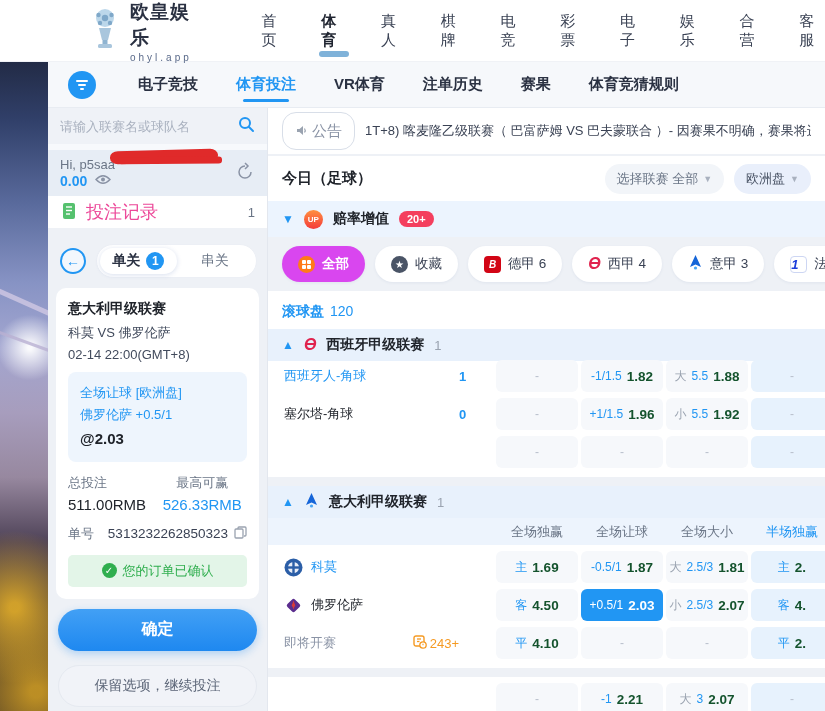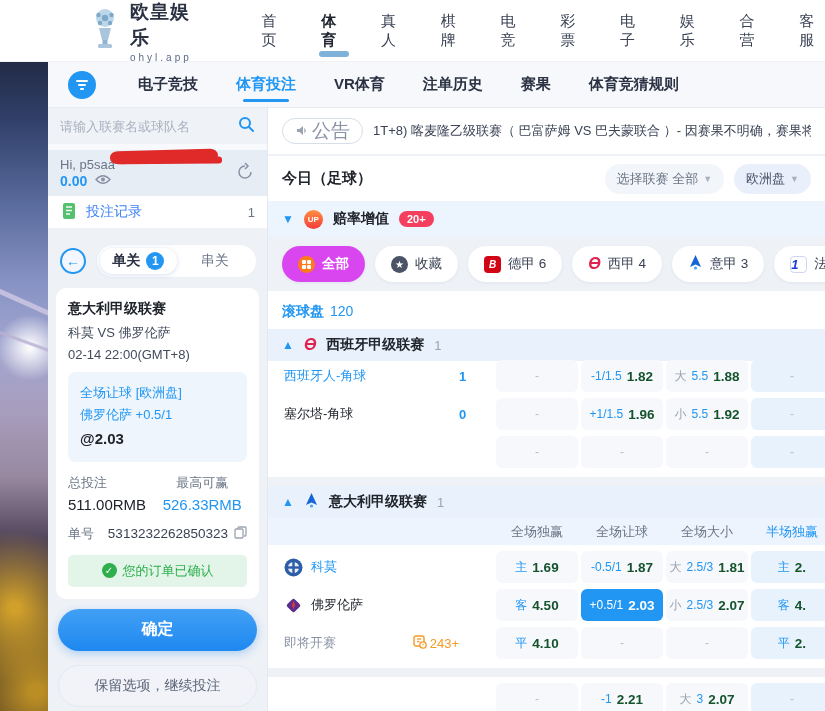--- a/index.html
+++ b/index.html
@@ -43,21 +43,21 @@
   .search-row input { flex:1; border:none; outline:none; background:transparent; font-size:13px; color:#3a4254; font-family:inherit; }
   .search-row input::placeholder { color:#a9b1bf; }
   .user-card { height:46px; background:#e7edf5; display:flex; align-items:center; padding:0 12px; position:relative; }
   .user-left { flex:1; }
   .greet { font-size:13px; color:#6a7586; position:relative; }
   .scribble { position:absolute; left:62px; top:0px; width:108px; height:13px; background:#e02a2a; border-radius:8px/6px; transform:rotate(-1.5deg); }
   .scribble:after { content:""; position:absolute; left:8px; top:7px; width:104px; height:7px; background:#e02a2a; border-radius:6px; transform:rotate(1deg); }
   .bal-row { display:flex; align-items:flex-start; gap:8px; margin-top:1px; }
   .bal { font-size:14px; font-weight:bold; color:#2196f3; }
   .record-row { height:40px; background:#fff; display:flex; align-items:center; padding:0 12px; gap:8px; border-bottom:8px solid #eef1f6; }
-  .record-label { flex:1; font-size:14px; color:#3b82f6; }
+  .record-label { flex:1; font-size:18px; color:#ec4899; }
   .record-count { color:#6a7586; font-size:13px; }
 
   .slip-tabs { display:flex; align-items:center; padding:8px 10px 8px 12px; gap:10px; }
   .back-circle { width:26px; height:26px; border-radius:50%; border:2px solid #2196f3; color:#2196f3; display:flex; align-items:center; justify-content:center; font-size:14px; background:#f3f7fd; cursor:pointer; flex:none; }
   .pillgroup { flex:1; background:#fff; border-radius:17px; height:34px; display:flex; padding:3px; border:1px solid #eceff5; }
   .pg-tab { flex:1; border-radius:14px; display:flex; align-items:center; justify-content:center; gap:6px; font-size:14px; color:#6a7586; cursor:pointer; }
   .pg-tab.active { background:#fff; box-shadow:0 1px 5px rgba(40,80,160,.18); color:#2a3142; font-weight:bold; }
   .pg-badge { width:18px; height:18px; border-radius:50%; background:#2196f3; color:#fff; font-size:12px; display:flex; align-items:center; justify-content:center; font-weight:bold; }
 
   .slip-card { background:#fff; border-radius:10px; margin:2px 8px 10px 8px; padding:12px 12px 12px 12px; }
@@ -78,21 +78,21 @@
   .order-label { font-size:13px; color:#6a7586; flex:1; }
   .order-no { font-size:13.5px; color:#3a4254; }
   .confirm-banner { margin-top:12px; background:#e3f5e8; border-radius:5px; height:32px; display:flex; align-items:center; justify-content:center; gap:6px; color:#2fae4e; font-size:13px; }
   .chk { width:15px; height:15px; border-radius:50%; background:#2fae4e; color:#fff; font-size:10px; display:flex; align-items:center; justify-content:center; }
   .btn-confirm { margin:6px 10px 0 10px; height:42px; border-radius:21px; background:linear-gradient(180deg,#42a0f5,#1e88f0); color:#fff; font-size:16px; font-weight:bold; display:flex; align-items:center; justify-content:center; cursor:pointer; box-shadow:0 3px 8px rgba(30,136,240,.3); }
   .btn-keep { margin:14px 10px 0 10px; height:42px; border-radius:21px; background:#eef1f6; border:1px solid #e5e9f0; color:#5a6476; font-size:14px; display:flex; align-items:center; justify-content:center; cursor:pointer; background:#f1f3f8; }
 
   
   .main { position:absolute; top:108px; left:268px; width:557px; height:603px; overflow:hidden; background:#eef1f6; }
   .ann { height:46px; background:#fff; display:flex; align-items:center; padding:0 14px; gap:10px; overflow:hidden; }
-  .ann-pill { flex:none; display:flex; align-items:center; gap:4px; border:1px solid #d8dee8; border-radius:14px; height:26px; padding:0 12px; color:#8a93a5; font-size:19px; }
+  .ann-pill { flex:none; display:flex; align-items:center; gap:4px; border:1px solid #d8dee8; border-radius:14px; height:38px; padding:0 12px; color:#8a93a5; font-size:15px; }
   .ann-text { white-space:nowrap; color:#3a4254; font-size:13px; overflow:hidden; }
   .today { height:45px; background:#fff; margin-top:2px; display:flex; align-items:center; padding:0 14px; }
   .today-title { font-size:15px; font-weight:bold; color:#20242b; flex:1; }
   .drop { display:flex; align-items:center; gap:5px; background:#f2f5f9; border-radius:15px; height:30px; padding:0 12px; color:#6a7586; font-size:13px; cursor:pointer; }
   .drop.alt { background:#e9effb; color:#4a5466; margin-left:10px; }
   .caret { font-size:9px; color:#a9b1bf; }
   .boost { height:36px; background:#ecf4fe; display:flex; align-items:center; padding:0 14px; gap:10px; }
   .chev { color:#2196f3; font-size:12px; font-weight:bold; cursor:pointer; }
   .up-ico { width:19px; height:19px; border-radius:50%; background:linear-gradient(180deg,#ff9040,#f43b3b); color:#fff; font-size:8px; font-weight:bold; display:flex; align-items:center; justify-content:center; }
   .boost-label { font-size:14px; font-weight:bold; color:#20242b; }

